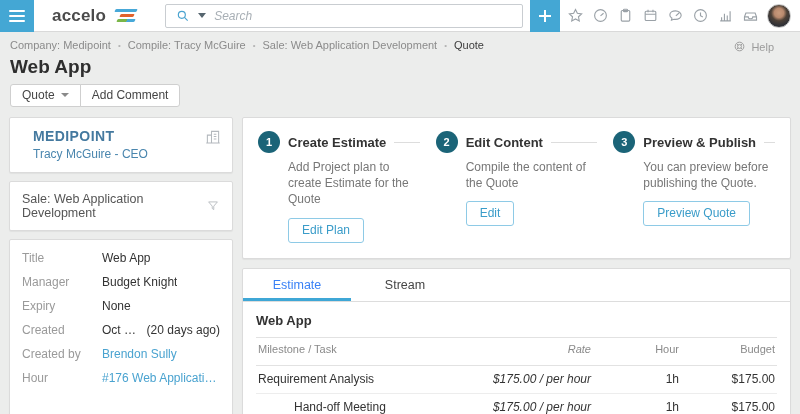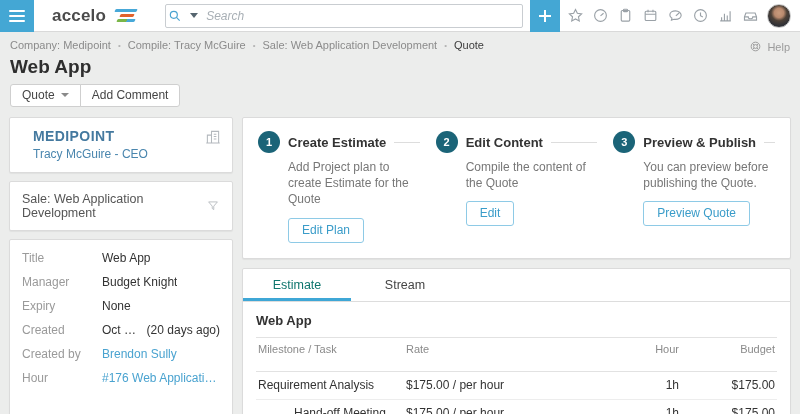--- a/index.html
+++ b/index.html
@@ -11,39 +11,39 @@
   .topbar { display:flex; align-items:center; height:32px; background:#fff; border-bottom:1px solid #d9d9d9; }
   .hamburger { width:34px; height:32px; background:#44a7d4; display:flex; flex-direction:column; justify-content:center; align-items:center; gap:3px; cursor:pointer; flex:none; }
   .hamburger span { width:16px; height:2px; background:#fff; border-radius:1px; }
   .logo { display:flex; align-items:center; gap:7px; margin-left:18px; flex:none; }
   .logo-text { font-size:17px; font-weight:bold; color:#4b4b4b; letter-spacing:.2px; }
   .logo-mark { display:flex; flex-direction:column; align-items:flex-start; width:24px; }
   .logo-mark i { display:block; height:3px; border-radius:1px; transform:skewX(-25deg); }
   .logo-mark i:nth-child(1){ width:22px; background:#47a8d8; margin-left:2px; }
   .logo-mark i:nth-child(2){ width:14px; background:#e2622b; margin:2px 0 0 7px; }
   .logo-mark i:nth-child(3){ width:18px; background:linear-gradient(90deg,#7ab648 55%,#47a8d8 55%); margin:2px 0 0 4px; }
-  .searchbox { margin-left:28px; width:358px; height:24px; border:1px solid #c9cdd1; border-radius:2px; display:flex; align-items:center; padding:0 2px; gap:8px; background:#fff; }
+  .searchbox { margin-left:28px; width:358px; height:24px; border:1px solid #c9cdd1; border-radius:2px; display:flex; align-items:center; padding:0 10px; gap:8px; background:#fff; }
   .search-glyph { color:#4aa3d0; flex:none; }
   .search-caret { width:0; height:0; border-left:4px solid transparent; border-right:4px solid transparent; border-top:5px solid #56656f; flex:none; }
   .search-input { border:none; outline:none; flex:1; font-size:12px; font-style:italic; color:#555; min-width:0; background:transparent; font-family:"Liberation Sans",sans-serif; }
   .search-input::placeholder { color:#a8afb5; font-style:italic; }
   .tb-spacer { flex:1; }
   .plus-btn { width:30px; height:32px; background:#44a7d4; display:flex; align-items:center; justify-content:center; cursor:pointer; flex:none; }
   .tb-icons { display:flex; align-items:center; gap:8px; margin:0 8px 0 7px; color:#9aa1a7; }
   .tb-icons .tbi { width:17px; height:17px; cursor:pointer; }
   .avatar { width:24px; height:24px; border-radius:50%; margin-right:9px; flex:none; cursor:pointer;
     background:radial-gradient(circle at 50% 36%, #c99b7d 0%, #b98a6e 26%, #4e4238 44%, #2e3036 72%, #585f66 100%);
     border:1px solid #c9c9c9; }
 
   
   .crumbbar { display:flex; align-items:center; padding:7px 10px 3px; font-size:11px; color:#8b8b8b; position:relative; }
   .crumb { cursor:pointer; }
   .crumb + .crumb::before { content:"•"; color:#b4b4b4; font-size:8px; margin:0 7px; vertical-align:1px; cursor:default; }
   .crumb.current { color:#3c3c3c; cursor:default; }
-  .help-link { position:absolute; right:10px; top:8px; display:flex; align-items:center; gap:5px; color:#9b9b9b; font-size:11px; cursor:pointer; }
+  .help-link { position:absolute; right:26px; top:8px; display:flex; align-items:center; gap:5px; color:#9b9b9b; font-size:11px; cursor:pointer; }
   .page-title { font-size:19px; font-weight:bold; color:#2e2e2e; padding:2px 10px 6px; }
   .btn-group { display:inline-flex; margin:0 10px 8px; }
   .btn-plain { background:#fff; border:1px solid #cfcfcf; color:#454545; font-size:12px; padding:3px 11px 4px; cursor:pointer; display:flex; align-items:center; gap:6px; font-family:"Liberation Sans",sans-serif; }
   .btn-plain:first-child { border-radius:3px 0 0 3px; }
   .btn-plain:last-child { border-radius:0 3px 3px 0; margin-left:-1px; }
   .chev-down { width:0; height:0; border-left:4px solid transparent; border-right:4px solid transparent; border-top:4px solid #8a8a8a; }
 
   
   .content { display:flex; align-items:stretch; gap:9px; padding:2px 9px 0; height:312px; }
   .card { background:#fff; border:1px solid #dbdbdb; border-radius:2px; box-shadow:0 1px 1px rgba(0,0,0,.05); }
@@ -70,28 +70,28 @@
   .step-head { display:flex; align-items:center; gap:8px; }
   .step-head::after { content:""; flex:1; height:1px; background:#ddd; min-width:6px; }
   .step-num { width:22px; height:22px; border-radius:50%; background:#1b6478; color:#fff; font-size:11px; font-weight:bold; display:flex; align-items:center; justify-content:center; flex:none; }
   .step-title { font-size:13px; font-weight:bold; color:#333; white-space:nowrap; }
   .step-desc { margin:6px 2px 0 30px; font-size:12px; color:#777; line-height:1.35; }
   .btn-outline { display:inline-block; margin:10px 0 0 30px; background:#fff; border:1px solid #8ecae6; color:#3a9cc9; font-size:12px; padding:4px 13px 5px; border-radius:3px; cursor:pointer; font-family:"Liberation Sans",sans-serif; }
 
   .tabs-card { flex:1; overflow:hidden; display:flex; flex-direction:column; }
   .tabs { display:flex; border-bottom:1px solid #ddd; }
   .tab { width:108px; text-align:center; padding:9px 0 6px; font-size:12.5px; color:#454545; border-bottom:3px solid transparent; cursor:pointer; }
-  .tab.active { color:#0f766e; border-bottom-color:#3fa7d6; }
+  .tab.active { color:#3b82f6; border-bottom-color:#3fa7d6; }
   .est-title { font-size:13px; font-weight:bold; color:#333; padding:11px 13px 9px; }
   .est-table { margin:0 13px; }
-  .thead { display:flex; font-size:11px; color:#8a8a8a; padding:5px 0 16px; border-top:1px solid #e2e2e2; border-bottom:1px solid #e2e2e2; }
+  .thead { display:flex; font-size:11px; color:#8a8a8a; padding:5px 0 10px; border-top:1px solid #e2e2e2; border-bottom:1px solid #e2e2e2; }
   .trow { display:flex; font-size:12px; color:#333; padding:6px 0 7px; border-bottom:1px solid #ededed; cursor:pointer; }
   .c-task { flex:1; min-width:0; padding-left:2px; }
   .trow.indent .c-task { padding-left:38px; }
-  .c-rate { width:185px; text-align:left; flex:none; }
+  .c-rate { width:185px; text-align:right; flex:none;font-style:italic; }
   .c-hour { width:88px; text-align:right; flex:none; }
   .c-budget { width:98px; text-align:right; flex:none; padding-right:2px; }
 </style>
 </head>
 <body>
 
 
 
 
 <div class="topbar">

